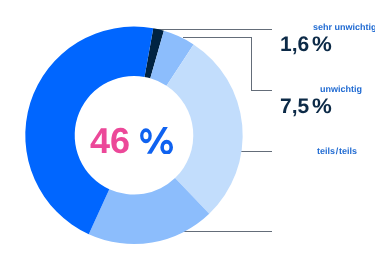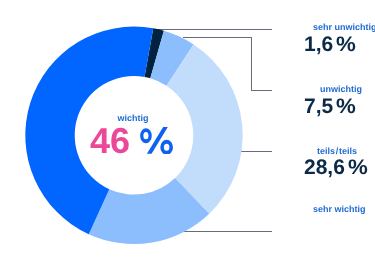--- a/index.html
+++ b/index.html
@@ -4,21 +4,21 @@
 <style>
   html,body{margin:0;padding:0;}
   body{width:375px;height:268px;background:#ffffff;overflow:hidden;
        font-family:"Liberation Sans",sans-serif;
        -webkit-font-smoothing:antialiased;text-rendering:geometricPrecision;}
   #stage{position:relative;width:375px;height:268px;background:#fff;}
   svg{position:absolute;left:0;top:0;}
   .lbl{position:absolute;font-weight:bold;font-size:9px;color:#1F6AD2;
        white-space:pre;line-height:9px;transform:translateZ(0);padding-left:33px;}
   .val{position:absolute;font-weight:bold;font-size:21px;color:#0C2A47;
-       white-space:pre;line-height:21px;transform:translateZ(0);margin-left:24px;}
+       white-space:pre;line-height:21px;transform:translateZ(0);}
   .pct{display:inline-block;transform:scaleX(1.06);transform-origin:left center;
        margin-left:3.2px;}
   .ctr-lbl{position:absolute;font-weight:bold;font-size:9px;color:#1F6AD2;
        white-space:pre;text-align:center;line-height:9px;transform:translateZ(0);}
   .ctr-val{position:absolute;font-weight:bold;font-size:36px;color:#ec4899;
        white-space:pre;line-height:36px;transform:translateZ(0);}
   .pctbig{position:absolute;left:50px;top:4px;}
 </style>
 </head>
 <body>
@@ -40,25 +40,22 @@
     </g>
   </svg>
 
   <div class="lbl" style="left:280px;top:23px;">sehr unwichtig</div>
   <div class="val" style="left:280px;top:34px;"><span>1,6</span><span class="pct">%</span></div>
 
   <div class="lbl" style="left:280px;top:85px;margin-left:7px;">unwichtig</div>
   <div class="val" style="left:280px;top:95.5px;"><span>7,5</span><span class="pct">%</span></div>
 
   <div class="lbl" style="left:284px;top:146.5px;">teils / teils</div>
-  <div class="val" style="left:280px;top:157px;"><span>28,6</span><span class="pct">%</span></div>
 
-  <div class="lbl" style="left:280px;top:204.5px;">sehr wichtig</div>
 
-  <div class="ctr-lbl" style="left:83px;top:114px;width:100px;">wichtig</div>
   <div class="ctr-val" style="left:90px;top:123px;"><span>46</span><svg class="pctbig" width="33" height="27" viewBox="0 0 32.5 26.4">
         <g fill="#0F62F0">
           <path fill-rule="evenodd" d="M5.85 1.1 a5.75 7.35 0 1 1 0 14.7 a5.75 7.35 0 1 1 0 -14.7 z M5.85 4.9 a2.5 3.5 0 1 0 0 7.0 a2.5 3.5 0 1 0 0 -7.0 z"></path>
           <path fill-rule="evenodd" d="M26.25 12.4 a6.25 7.45 0 1 1 0 14.9 a6.25 7.45 0 1 1 0 -14.9 z M26.25 16.3 a2.7 3.5 0 1 0 0 7.0 a2.7 3.5 0 1 0 0 -7.0 z"></path>
           <path d="M22.8 0 L27.4 0 L11.4 26.3 L6.8 26.3 Z"></path>
         </g>
       </svg></div>
 </div>
 
 </body></html>

